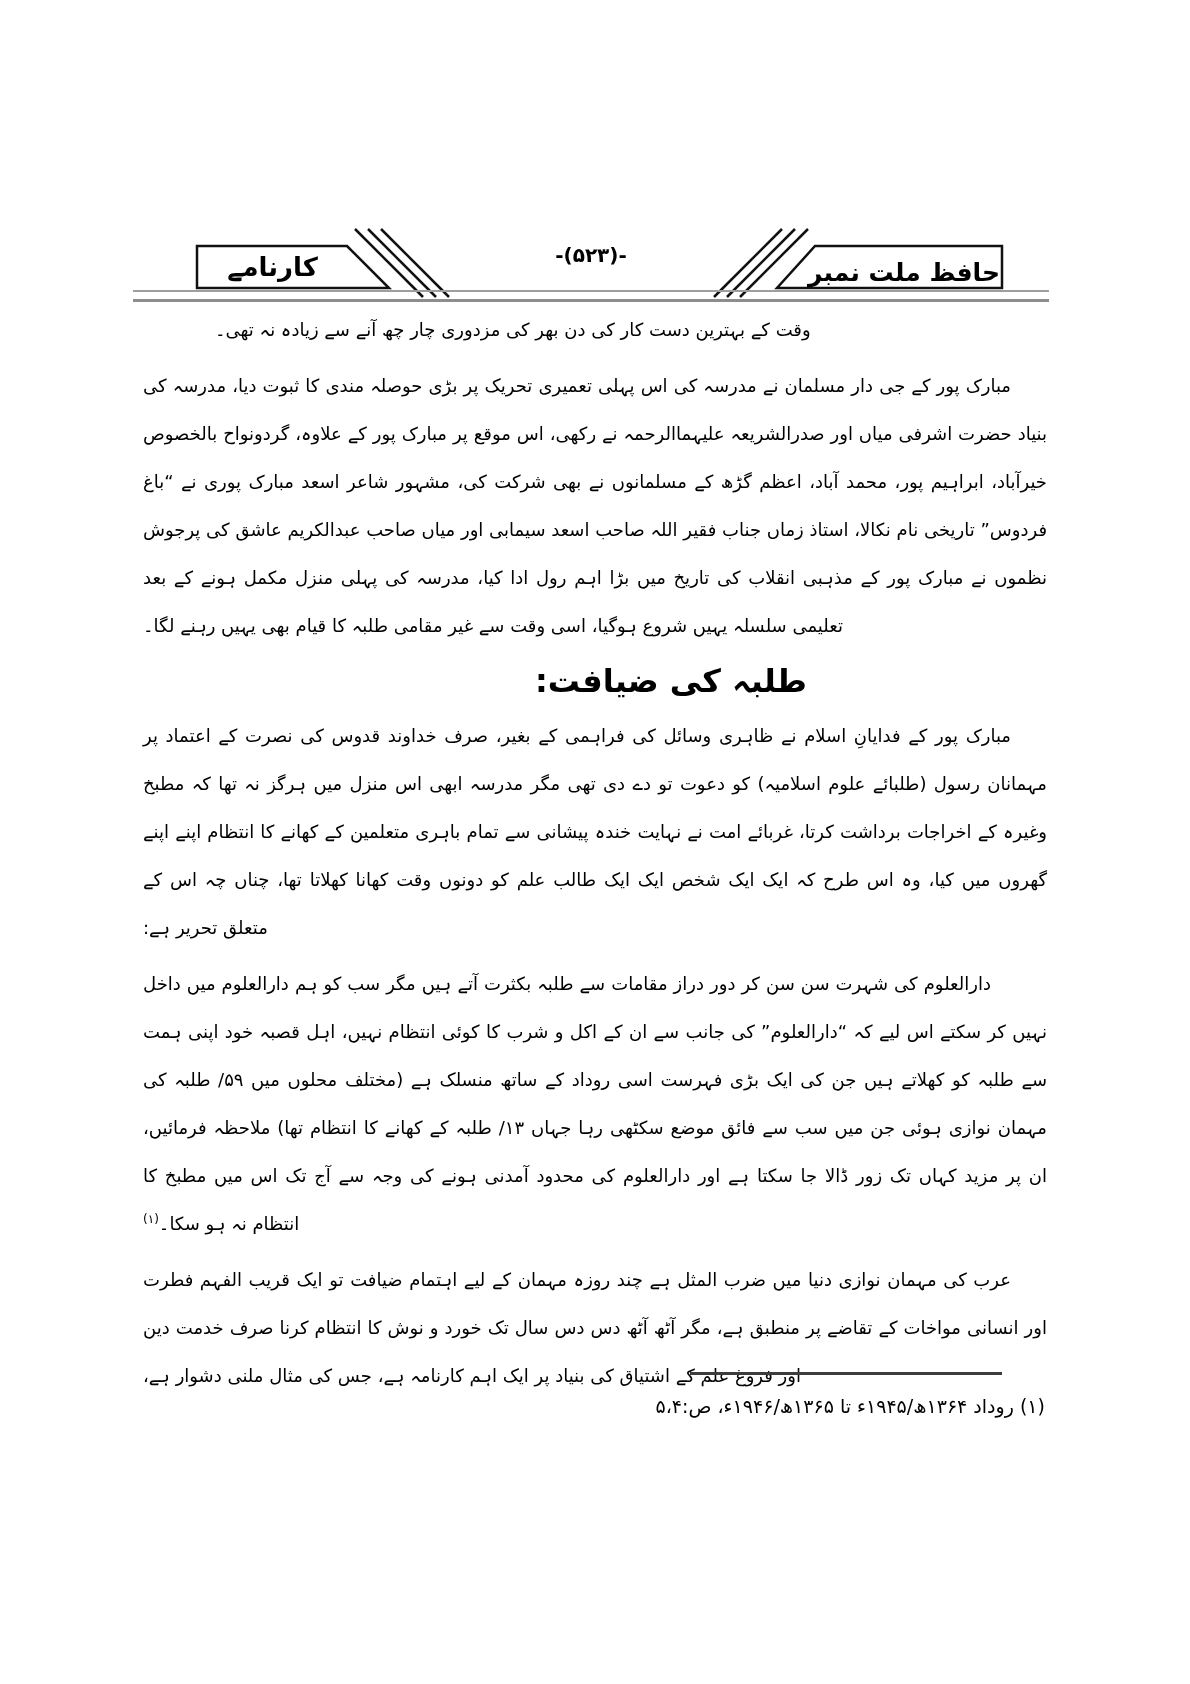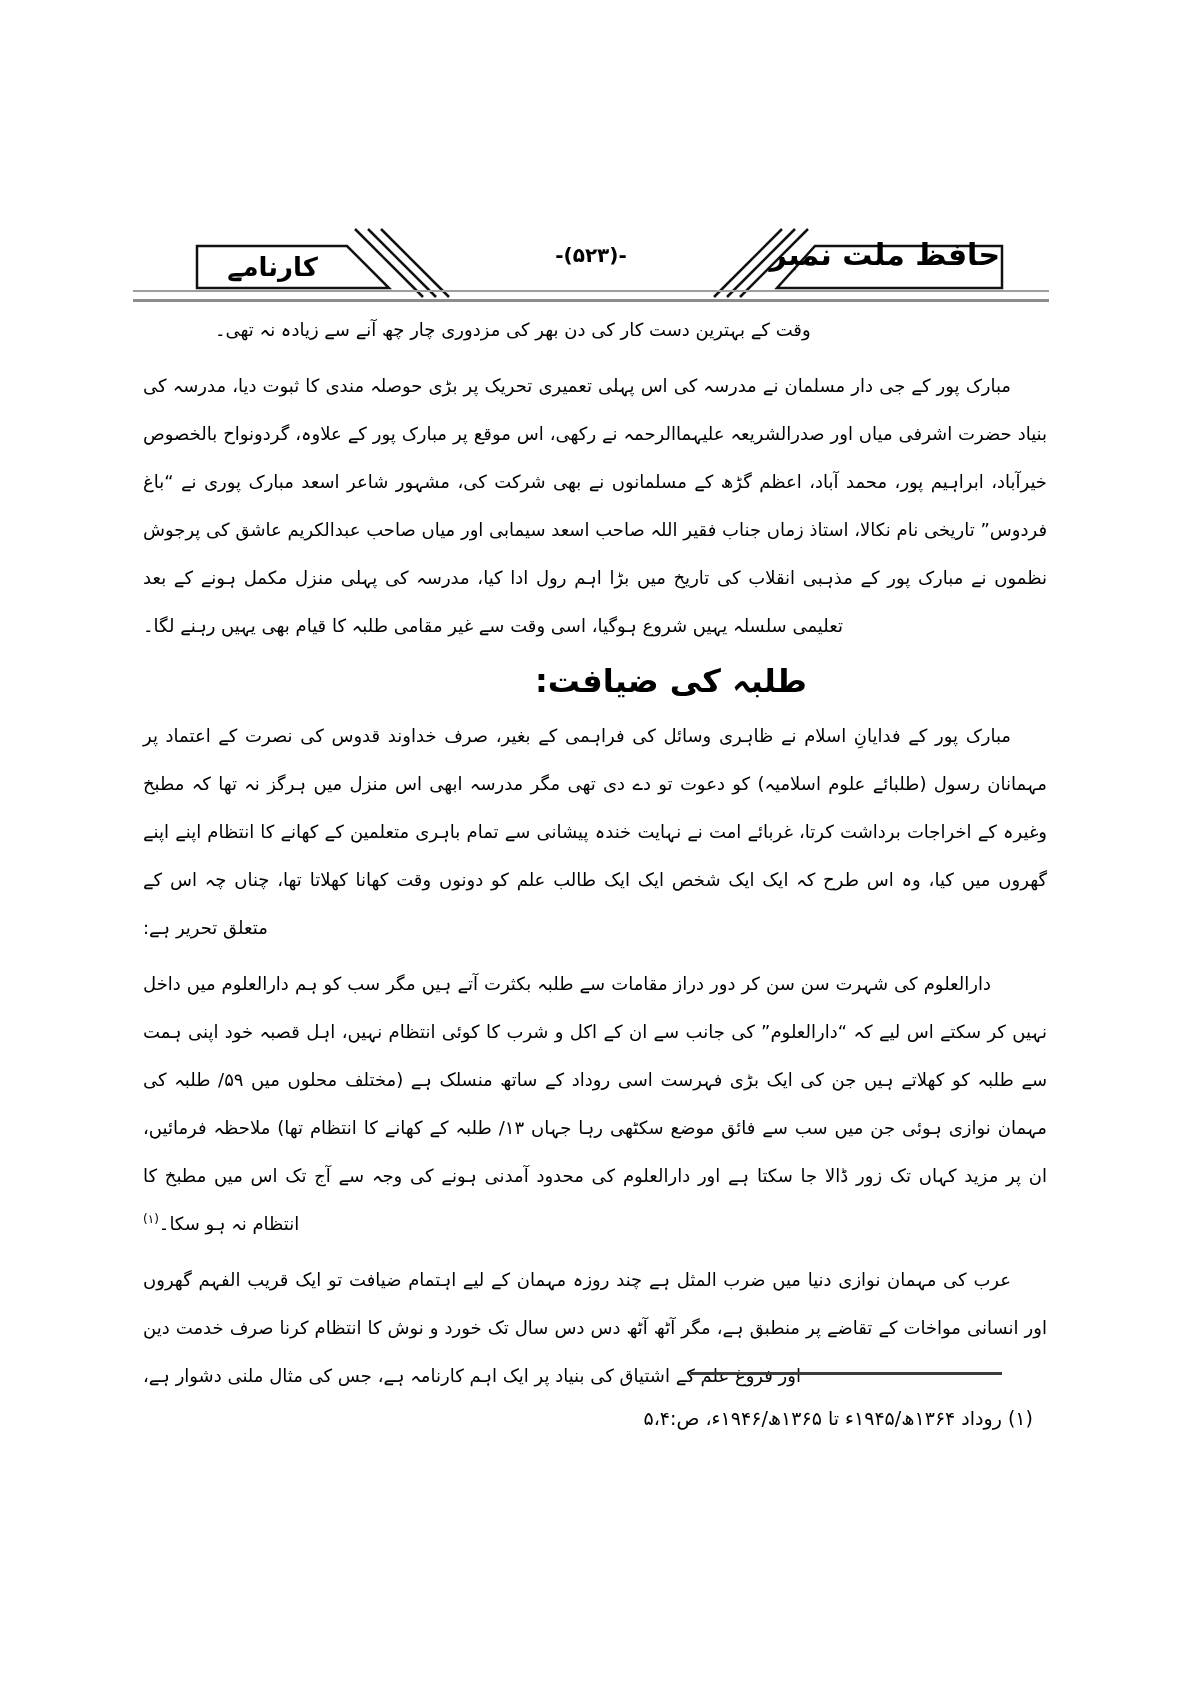--- a/index.html
+++ b/index.html
@@ -18,21 +18,21 @@
            font-size:18px;line-height:48px;}
   .content p{margin:8px;text-align:justify;text-align-last:left;}
   .para-tail{text-align:left;text-align-last:auto;padding-left:72px;}
   .indent{text-indent:36px;}
   .indent-lg{text-indent:56px;}
   .heading{margin:5px 0 3px;position:relative;left:76px;text-align:center;
            font-size:32px;font-weight:bold;line-height:46px;}
   .fn-sup{font-size:12px;vertical-align:super;line-height:0;}
   
   .fn-rule{position:absolute;left:690px;top:1372px;width:312px;height:3px;background:#3c3c3c;}
-  .footnote{position:absolute;right:137px;top:1384px;margin:12px;direction:rtl;
+  .footnote{position:absolute;right:137px;top:1384px;margin:0;direction:rtl;
             font-size:19px;line-height:44px;text-align:right;}
 </style>
 </head>
 <body>
 
 <div class="page">
 
   <svg class="tab-svg" style="left:190px;top:225px" width="270" height="78" aria-hidden="true">
     <polygon points="7,21 157,21 199,63 7,63" fill="none" stroke="#111" stroke-width="2.5"></polygon>
     <line x1="165" y1="4" x2="233" y2="72" stroke="#111" stroke-width="2.5"></line>
@@ -42,34 +42,34 @@
   <div class="tab-label" style="left:200px;top:247px;width:145px">کارنامے</div>
 
   <div class="page-number">-(۵۲۳)-</div>
 
   <svg class="tab-svg" style="left:705px;top:225px" width="305" height="78" aria-hidden="true">
     <polygon points="297,21 110,21 72,63 297,63" fill="none" stroke="#111" stroke-width="2.5"></polygon>
     <line x1="103" y1="4" x2="35" y2="72" stroke="#111" stroke-width="2.5"></line>
     <line x1="90" y1="4" x2="22" y2="72" stroke="#111" stroke-width="2.5"></line>
     <line x1="77" y1="4" x2="9" y2="72" stroke="#111" stroke-width="2.5"></line>
   </svg>
-  <div class="tab-label" style="left:845px;top:235px;width:155px;font-size:30px">حافظ ملت نمبر</div>
+  <div class="tab-label" style="left:845px;top:253px;width:155px;font-size:25px">حافظ ملت نمبر</div>
 
   <div class="header-rule"></div>
 
   <div class="content">
     <p class="para-tail">وقت کے بہترین دست کار کی دن بھر کی مزدوری چار چھ آنے سے زیادہ نہ تھی۔</p>
 
     <p class="indent">مبارک پور کے جی دار مسلمان نے مدرسہ کی اس پہلی تعمیری تحریک پر بڑی حوصلہ مندی کا ثبوت دیا، مدرسہ کی بنیاد حضرت اشرفی میاں اور صدرالشریعہ علیہماالرحمہ نے رکھی، اس موقع پر مبارک پور کے علاوہ، گردونواح بالخصوص خیرآباد، ابراہیم پور، محمد آباد، اعظم گڑھ کے مسلمانوں نے بھی شرکت کی، مشہور شاعر اسعد مبارک پوری نے “باغ فردوس” تاریخی نام نکالا، استاذ زماں جناب فقیر اللہ صاحب اسعد سیمابی اور میاں صاحب عبدالکریم عاشق کی پرجوش نظموں نے مبارک پور کے مذہبی انقلاب کی تاریخ میں بڑا اہم رول ادا کیا، مدرسہ کی پہلی منزل مکمل ہونے کے بعد تعلیمی سلسلہ یہیں شروع ہوگیا، اسی وقت سے غیر مقامی طلبہ کا قیام بھی یہیں رہنے لگا۔</p>
 
     <h2 class="heading">طلبہ کی ضیافت:</h2>
 
     <p class="indent">مبارک پور کے فدایانِ اسلام نے ظاہری وسائل کی فراہمی کے بغیر، صرف خداوند قدوس کی نصرت کے اعتماد پر مہمانان رسول (طلبائے علوم اسلامیہ) کو دعوت تو دے دی تھی مگر مدرسہ ابھی اس منزل میں ہرگز نہ تھا کہ مطبخ وغیرہ کے اخراجات برداشت کرتا، غربائے امت نے نہایت خندہ پیشانی سے تمام باہری متعلمین کے کھانے کا انتظام اپنے اپنے گھروں میں کیا، وہ اس طرح کہ ایک ایک شخص ایک ایک طالب علم کو دونوں وقت کھانا کھلاتا تھا، چناں چہ اس کے متعلق تحریر ہے:</p>
 
     <p class="indent-lg"><span>دارالعلوم کی شہرت سن سن کر دور دراز مقامات سے طلبہ بکثرت آتے ہیں مگر سب کو ہم دارالعلوم میں داخل نہیں کر سکتے اس لیے کہ “دارالعلوم” کی جانب سے ان کے اکل و شرب کا کوئی انتظام نہیں، اہل قصبہ خود اپنی ہمت سے طلبہ کو کھلاتے ہیں جن کی ایک بڑی فہرست اسی روداد کے ساتھ منسلک ہے (مختلف محلوں میں ۵۹/ طلبہ کی مہمان نوازی ہوئی جن میں سب سے فائق موضع سکٹھی رہا جہاں ۱۳/ طلبہ کے کھانے کا انتظام تھا) ملاحظہ فرمائیں، ان پر مزید کہاں تک زور ڈالا جا سکتا ہے اور دارالعلوم کی محدود آمدنی ہونے کی وجہ سے آج تک اس میں مطبخ کا انتظام نہ ہو سکا۔</span><sup class="fn-sup">(۱)</sup></p>
 
-    <p class="indent">عرب کی مہمان نوازی دنیا میں ضرب المثل ہے چند روزہ مہمان کے لیے اہتمام ضیافت تو ایک قریب الفہم گھروں اور انسانی مواخات کے تقاضے پر منطبق ہے، مگر آٹھ آٹھ دس دس سال تک خورد و نوش کا انتظام کرنا صرف خدمت دین اور فروغ علم کے اشتیاق کی بنیاد پر ایک اہم کارنامہ ہے، جس کی مثال ملنی دشوار ہے،</p>
+    <p class="indent">عرب کی مہمان نوازی دنیا میں ضرب المثل ہے چند روزہ مہمان کے لیے اہتمام ضیافت تو ایک قریب الفہم فطرت اور انسانی مواخات کے تقاضے پر منطبق ہے، مگر آٹھ آٹھ دس دس سال تک خورد و نوش کا انتظام کرنا صرف خدمت دین اور فروغ علم کے اشتیاق کی بنیاد پر ایک اہم کارنامہ ہے، جس کی مثال ملنی دشوار ہے،</p>
   </div>
 
   <div class="fn-rule"></div>
   <p class="footnote">(۱) روداد ۱۳۶۴ھ/۱۹۴۵ء تا ۱۳۶۵ھ/۱۹۴۶ء، ص:۵،۴</p>
 
 </div>
 
 </body></html>

